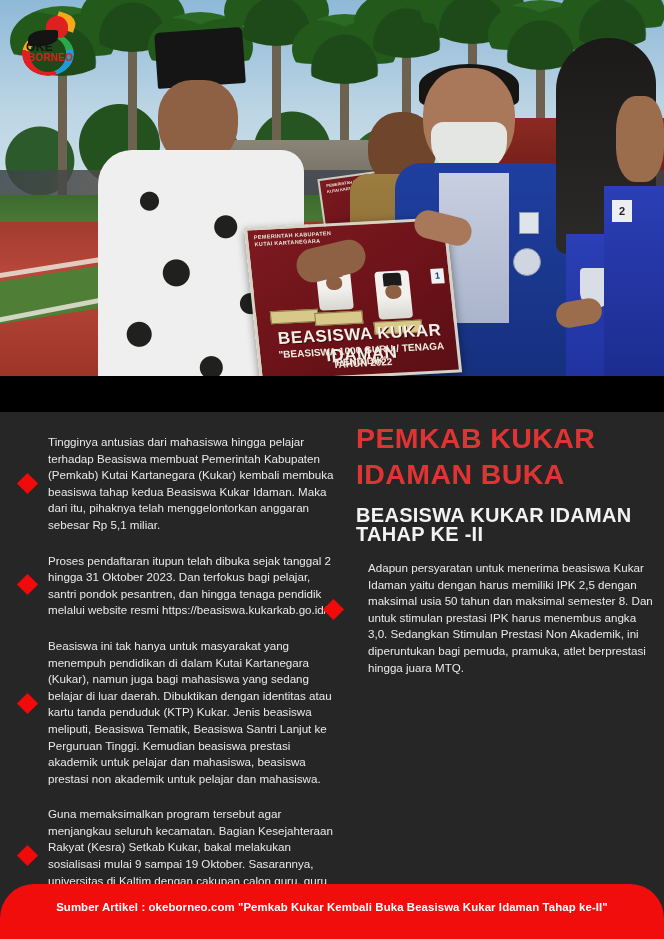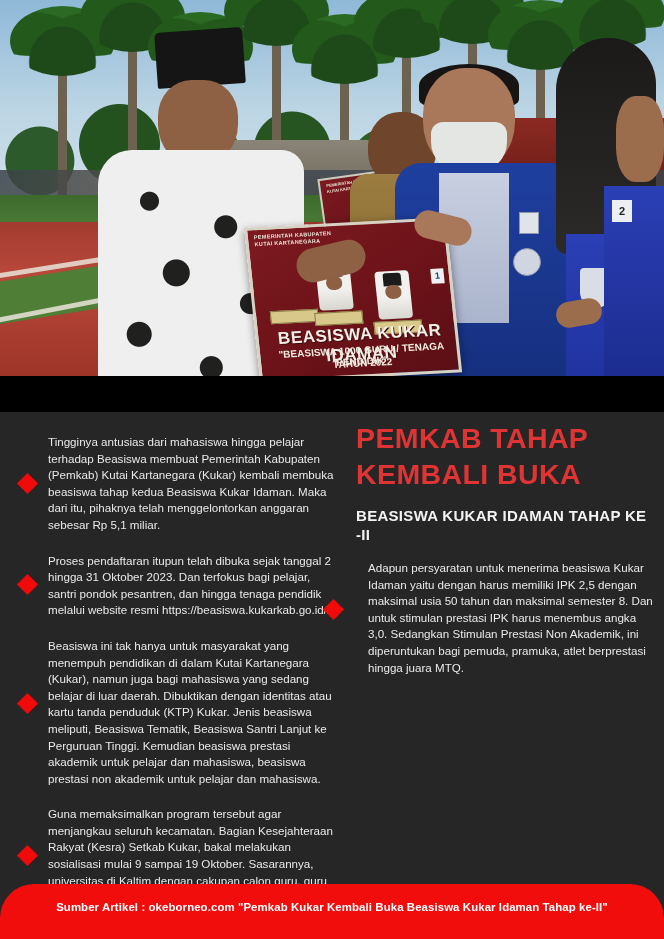--- a/index.html
+++ b/index.html
@@ -434,21 +434,21 @@
   .headline {
     color: #e03434;
     font-size: 28.5px;
     font-weight: bold;
     line-height: 36px;
     letter-spacing: .4px;
     margin: 0;
   }
   .subhead {
     color: #f2f2f2;
-    font-size: 15px;
+    font-size: 20px;
     font-weight: bold;
     line-height: 19px;
     letter-spacing: .3px;
     margin: 14px 0 0 0;
   }
   .right-para {
     position: relative;
     margin-top: 16px;
     padding-left: 12px;
     color: #e9e9e9;
@@ -561,20 +561,28 @@
       <div class="plaque-t1">BEASISWA KUKAR IDAMAN</div>
       <div class="plaque-t2">"BEASISWA 1000 GURU / TENAGA PENDIDIK"</div>
       <div class="plaque-t3">TAHUN 2022</div>
       <div class="plaque-num">1</div>
     </div>
 
     <div class="hand h1"></div>
     <div class="hand h2"></div>
     <div class="hand h3"></div>
 
+    <div class="logo">
+      <div class="ring"></div>
+      <div class="bird-crest"></div>
+      <div class="bird-head"></div>
+      <div class="bird-beak"></div>
+      <div class="lg-oke">OKE</div>
+      <div class="lg-borneo">BORNEO</div>
+    </div>
   </div>
 
   <div class="gap"></div>
 
   <div class="body-area">
 
     <div class="col-left">
       <div class="para">
         <span class="diamond dm-l" style="top:42px"></span>
         <span>Tingginya antusias dari mahasiswa hingga pelajar terhadap Beasiswa membuat Pemerintah Kabupaten (Pemkab) Kutai Kartanegara (Kukar) kembali membuka beasiswa tahap kedua Beasiswa Kukar Idaman. Maka dari itu, pihaknya telah menggelontorkan anggaran sebesar Rp 5,1 miliar.</span>
@@ -587,21 +595,21 @@
         <span class="diamond dm-l" style="top:58px"></span>
         <span>Beasiswa ini tak hanya untuk masyarakat yang menempuh pendidikan di dalam Kutai Kartanegara (Kukar), namun juga bagi mahasiswa yang sedang belajar di luar daerah. Dibuktikan dengan identitas atau kartu tanda penduduk (KTP) Kukar. Jenis beasiswa meliputi, Beasiswa Tematik, Beasiswa Santri Lanjut ke Perguruan Tinggi. Kemudian beasiswa prestasi akademik untuk pelajar dan mahasiswa, beasiswa prestasi non akademik untuk pelajar dan mahasiswa.</span>
       </div>
       <div class="para">
         <span class="diamond dm-l" style="top:42px"></span>
         <span>Guna memaksimalkan program tersebut agar menjangkau seluruh kecamatan. Bagian Kesejahteraan Rakyat (Kesra) Setkab Kukar, bakal melakukan sosialisasi mulai 9 sampai 19 Oktober. Sasarannya, universitas di Kaltim dengan cakupan calon guru, guru dan mahasiswa. Selanjutnya, menyasar SMA/SMK sederajat di 20 kecamatan.</span>
       </div>
     </div>
 
     <div class="col-right">
-      <h1 class="headline">PEMKAB TAHAP KEMBALI BUKA</h1>
+      <h1 class="headline">PEMKAB KUKAR IDAMAN BUKA</h1>
       <h2 class="subhead">BEASISWA KUKAR IDAMAN TAHAP KE -II</h2>
       <div class="right-para">
         <span class="diamond dm-r" style="top:42px"></span>
         <span>Adapun persyaratan untuk menerima beasiswa Kukar Idaman yaitu dengan harus memiliki IPK 2,5 dengan maksimal usia 50 tahun dan maksimal semester 8. Dan untuk stimulan prestasi IPK harus menembus angka 3,0. Sedangkan Stimulan Prestasi Non Akademik, ini diperuntukan bagi pemuda, pramuka, atlet berprestasi hingga juara MTQ.</span>
       </div>
     </div>
   </div>
 
   <div class="footer">
     <div class="footer-text">Sumber Artikel : okeborneo.com "Pemkab Kukar Kembali Buka Beasiswa Kukar Idaman Tahap ke-II"</div>

